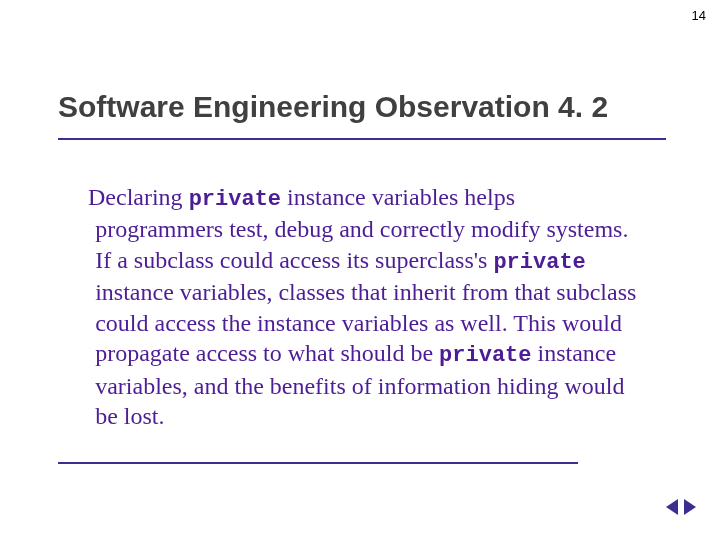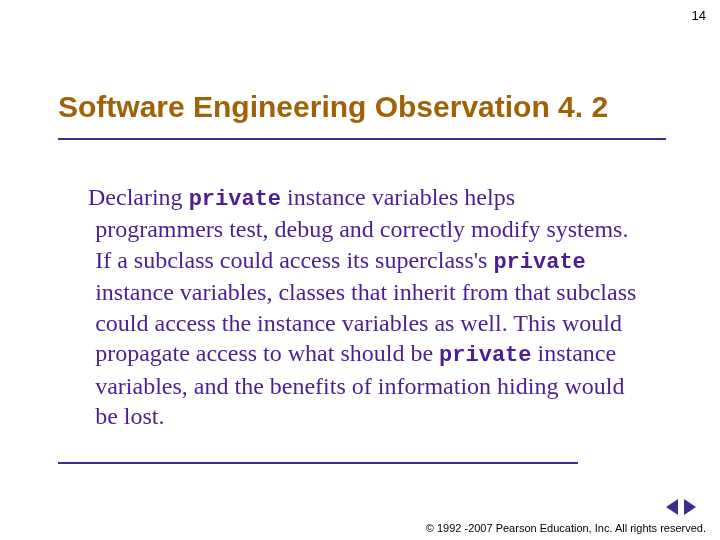--- a/index.html
+++ b/index.html
@@ -1,19 +1,19 @@
 <!DOCTYPE html>
 <html><head>
 <meta charset="utf-8">
 <style>
   * { margin: 0; padding: 0; box-sizing: border-box; }
   html, body { width: 720px; height: 540px; background: #fff; font-family: Arial, Helvetica, sans-serif; overflow: hidden; }
   .page-number { position: absolute; top: 8px; right: 14px; font-size: 13px; color: #000; }
   .slide { position: relative; width: 720px; height: 540px; }
-  .title { position: absolute; top: 90px; left: 58px; font-size: 30px; font-weight: bold; color: #a16207; font-family: Arial, sans-serif; }
+  .title { position: absolute; top: 90px; left: 58px; font-size: 30px; font-weight: bold; color: #404040; font-family: Arial, sans-serif; }
   .hr-top { position: absolute; top: 138px; left: 58px; width: 608px; border-top: 2px solid #3a2f8f; }
   .body-text { position: absolute; top: 182px; left: 88px; width: 560px; font-family: "Times New Roman", Times, serif; font-size: 24px; line-height: 1.28; color: #4c1d95; text-indent: -0.3em; padding-left: 0.3em; }
   .body-text .code { font-family: "Courier New", Courier, monospace; font-size: 22px; font-weight: bold; }
   .hr-bottom { position: absolute; top: 462px; left: 58px; width: 520px; border-top: 2px solid #3a2f8f; }
   .nav { position: absolute; bottom: 25px; right: 24px; display: flex; gap: 6px; }
   .tri { width: 0; height: 0; border-top: 8px solid transparent; border-bottom: 8px solid transparent; cursor: pointer; }
   .tri-left { border-right: 12px solid #3a2f8f; }
   .tri-right { border-left: 12px solid #3a2f8f; }
   .footer { position: absolute; bottom: 6px; right: 14px; font-size: 11px; color: #000; }
   .footer .copy { font-family: Arial, sans-serif; }
@@ -33,17 +33,14 @@
     <span>Declaring </span><span class="code">private</span><span> instance variables helps programmers test, debug and correctly modify systems. If a subclass could access its superclass's </span><span class="code">private</span><span> instance variables, classes that inherit from that subclass could access the instance variables as well. This would propagate access to what should be </span><span class="code">private</span><span> instance variables, and the benefits of information hiding would be lost.</span>
   </div>
 
   <div class="hr-bottom"></div>
 
   <div class="nav">
     <div class="tri tri-left"></div>
     <div class="tri tri-right"></div>
   </div>
 
-  <div class="footer">
-    <span class="copy">© 1992 -2007 Pearson Education, Inc. All rights reserved.</span>
-  </div>
 
 </div>
 
 </body></html>

